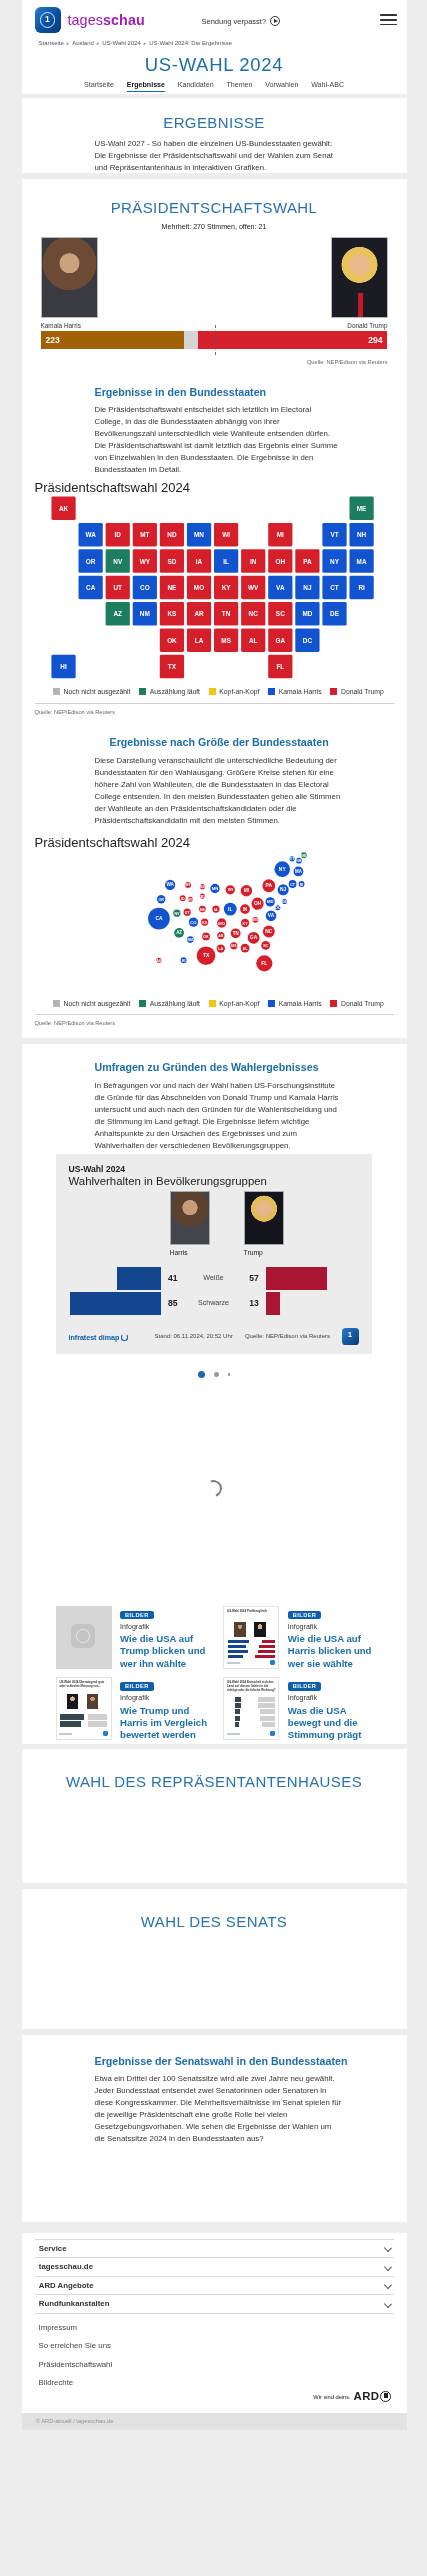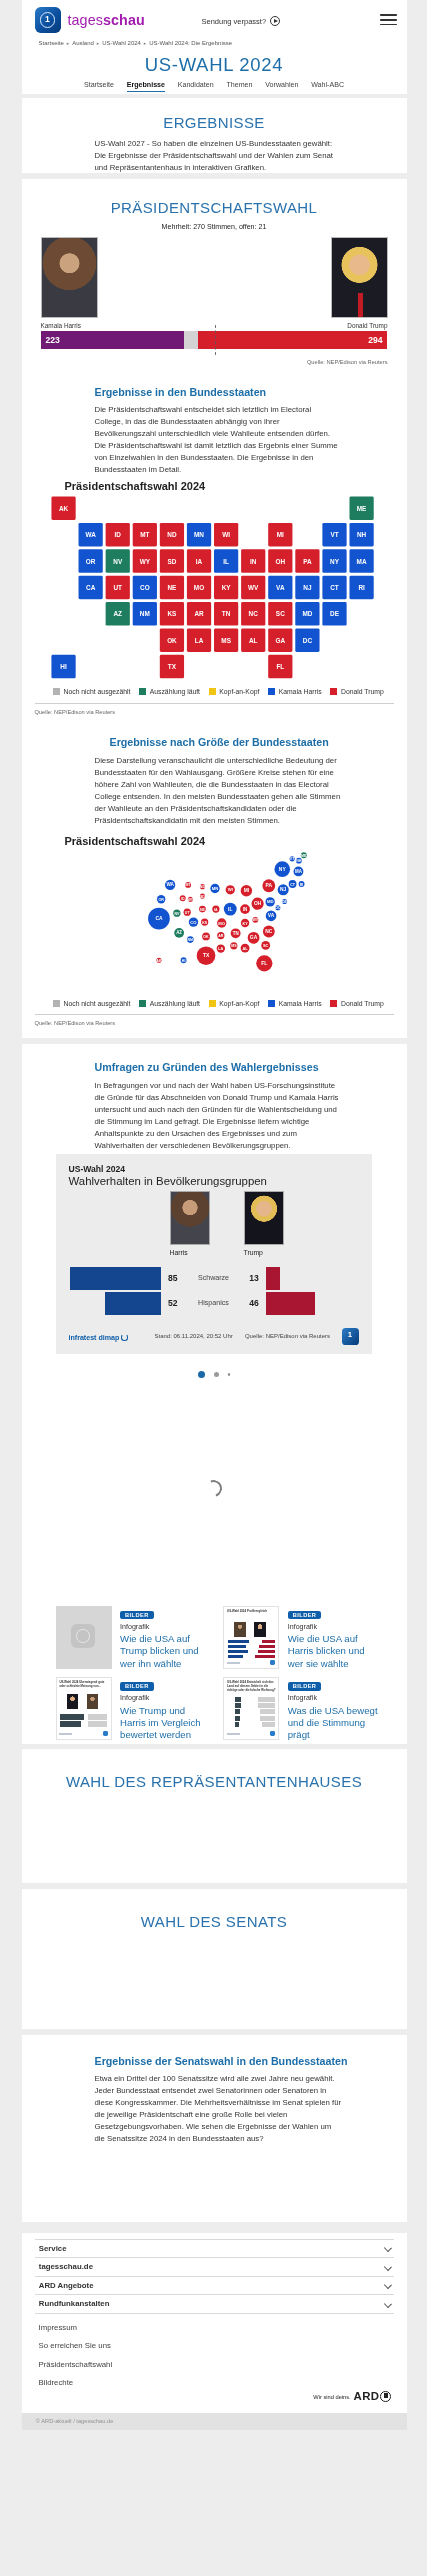--- a/index.html
+++ b/index.html
@@ -33,41 +33,41 @@
   .tabs { position:absolute; top:81px; left:0; right:0; text-align:center; font-size:7.1px; color:#444; }
   .tabs span { display:inline-block; margin:0 6.4px; padding-bottom:2.1px; cursor:pointer; }
   .tabs span.active { font-weight:bold; color:#111; border-bottom:1.8px solid #1d6ea8; }
 
   
   .bluehead-c { text-align:center; color:#2a72ad; font-size:15px; font-weight:normal; letter-spacing:0.4px; }
   .bluehead-l { color:#1d6ea8; font-size:10.7px; font-weight:bold; }
   .copy { font-size:7.8px; line-height:1.55; color:#333; }
   .source { font-size:5.7px; color:#666; }
   .hr { border-top:0.7px solid #cfcfcf; }
-  .maptitle { font-size:11px; font-weight:bold; color:#222;margin-left:30px; }
+  .maptitle { font-size:13px; font-weight:normal; color:#222; }
 
   
   #panel-ergebnisse { height:75px; }
   #panel-ergebnisse .bluehead-c { padding-top:15.7px; }
   #panel-ergebnisse .copy { margin:7.1px auto 0; margin-left:73px; width:247px; }
 
   
   #panel-praesi { height:859px; }
   .mehrheit { position:absolute; top:44px; left:0; right:0; text-align:center; font-size:7.1px; color:#222; }
   .photo { position:absolute; width:57px; height:81px; border:0.7px solid #bbb; }
   .photo-harris { left:19px; top:58px; background:
       radial-gradient(circle at 50% 32%, #caa27e 0 16%, #6d4a33 17% 44%, #3a3a42 45% 100%),
       linear-gradient(#8c9a96,#565f63); }
   .photo-trump  { right:19px; top:58px; background:
       radial-gradient(circle at 50% 34%, #e8b98a 0 17%, #e8c35c 18% 30%, #1b1b24 31% 100%); }
   .photo-trump:after { content:""; position:absolute; left:26px; bottom:0; width:5.7px; height:24px; background:#c11b24; }
   .cand-name-l { position:absolute; left:19px; top:143px; font-size:6.4px; color:#333; }
   .cand-name-r { position:absolute; right:19px; top:143px; font-size:6.4px; color:#333; }
   .ecbar { position:absolute; left:19px; right:19px; top:152px; height:18.5px; display:flex; }
-  .ecbar .b-h { background:#701a75; color:#fff; font-size:8.6px; font-weight:bold; line-height:18.5px; padding-left:5px; }
+  .ecbar .b-h { background:#a16207; color:#fff; font-size:8.6px; font-weight:bold; line-height:18.5px; padding-left:5px; }
   .ecbar .b-o { background:#d4d4d4; }
   .ecbar .b-t { background:#d5202b; color:#fff; font-size:8.6px; font-weight:bold; line-height:18.5px; text-align:right; padding-right:5px; }
   .ec-marker { position:absolute; top:146px; bottom:auto; height:30px; border-left:1.4px dashed #5a5a5a; opacity:0.85; }
   .src-right { position:absolute; right:19px; top:180px; }
   .head-states { position:absolute; left:73px; top:207px; }
   .txt-states { position:absolute; left:73px; top:225px; width:247px; }
   .maptitle-1 { position:absolute; left:13px; top:301px; }
   #tilemap { position:absolute; left:28.5px; top:316px; }
   .legend { position:absolute; left:0; right:0; text-align:center; font-size:6.8px; color:#333; }
   .legend-1 { top:509px; }
@@ -141,21 +141,21 @@
   .thumb .bl { position:absolute; left:0; top:0; bottom:0; background:#14468f; }
   .thumb .br { position:absolute; right:0; top:0; bottom:0; background:#a81631; }
   .thumb .bg { position:absolute; right:0; top:0; bottom:0; background:#cfcfcf; }
   .thumb .tfoot { position:absolute; left:2.9px; right:2.9px; bottom:2.1px; height:3.6px; }
   .thumb .tfoot i { position:absolute; right:0; top:-2.1px; width:5px; height:5px; border-radius:1.4px; background:#2a7cc9; }
   .thumb .tfoot:before { content:""; position:absolute; left:0; top:0; width:13px; height:2.1px; background:#bfc8d4; }
   .tmeta { padding:1.4px 0 0 8.6px; }
   .badge { display:inline-block; background:#0e5ea9; color:#fff; font-size:5.7px; font-weight:bold;
            padding:1.4px 5px; border-radius:2.1px; letter-spacing:0.4px; }
   .kicker { font-size:7.1px; color:#333; margin-top:3.6px; }
-  .ttitle { font-size:9.6px; font-weight:normal; color:#1d6ea8; line-height:1.28; margin-top:2.1px; }
+  .ttitle { font-size:9.6px; font-weight:bold; color:#1d6ea8; line-height:1.28; margin-top:2.1px; }
 
   
   #panel-haus { height:134px; } #panel-senat { height:140px; } #panel-rueckblick { height:148px; }
   .lonehead { position:absolute; left:0; right:0; top:24px; }
   #panel-senatswahl { height:187px; }
   .head-sen { position:absolute; left:73px; top:20px; }
   .txt-sen { position:absolute; left:73px; top:38px; width:248px; }
 
   
   #panel-footer { height:180px; }
@@ -452,42 +452,42 @@
         <div class="cc-sub">Wahlverhalten in Bevölkerungsgruppen</div>
         <div class="cc-photos">
           <div class="cc-photo cc-ph-h"></div>
           <div class="cc-photo cc-ph-t"></div>
           <div class="cc-name" style="left:114px;">Harris</div>
           <div class="cc-name" style="left:188px;">Trump</div>
         </div>
         <div class="cc-rows" id="demo-rows">
             <div class="demo-row">
               <div class="demo-left">
+                <div class="bar" style="width:44px"></div>
+              </div>
+              <div class="demo-center">
+                <span class="v">41</span>
+                <span class="lbl">Weiße</span>
+                <span class="v r">57</span>
+              </div>
+              <div class="demo-right">
+                <div class="bar" style="width:61px"></div>
+              </div>
+            </div>
+            <div class="demo-row">
+              <div class="demo-left">
                 <div class="bar" style="width:91px"></div>
               </div>
               <div class="demo-center">
                 <span class="v">85</span>
                 <span class="lbl">Schwarze</span>
                 <span class="v r">13</span>
               </div>
               <div class="demo-right">
                 <div class="bar" style="width:14px"></div>
-              </div>
-            </div>
-            <div class="demo-row">
-              <div class="demo-left">
-                <div class="bar" style="width:56px"></div>
-              </div>
-              <div class="demo-center">
-                <span class="v">52</span>
-                <span class="lbl">Hispanics</span>
-                <span class="v r">46</span>
-              </div>
-              <div class="demo-right">
-                <div class="bar" style="width:49px"></div>
               </div>
             </div>
           </div>
         <div class="cc-foot">
           <div class="ifd"><span>infratest dimap</span><span class="arc"></span></div>
           <div class="cc-stand">Stand:  06.11.2024, 20:52 Uhr</div>
           <div class="cc-src">Quelle: NEP/Edison via Reuters</div>
           <div class="ard-mini"></div>
         </div>
       </div>

